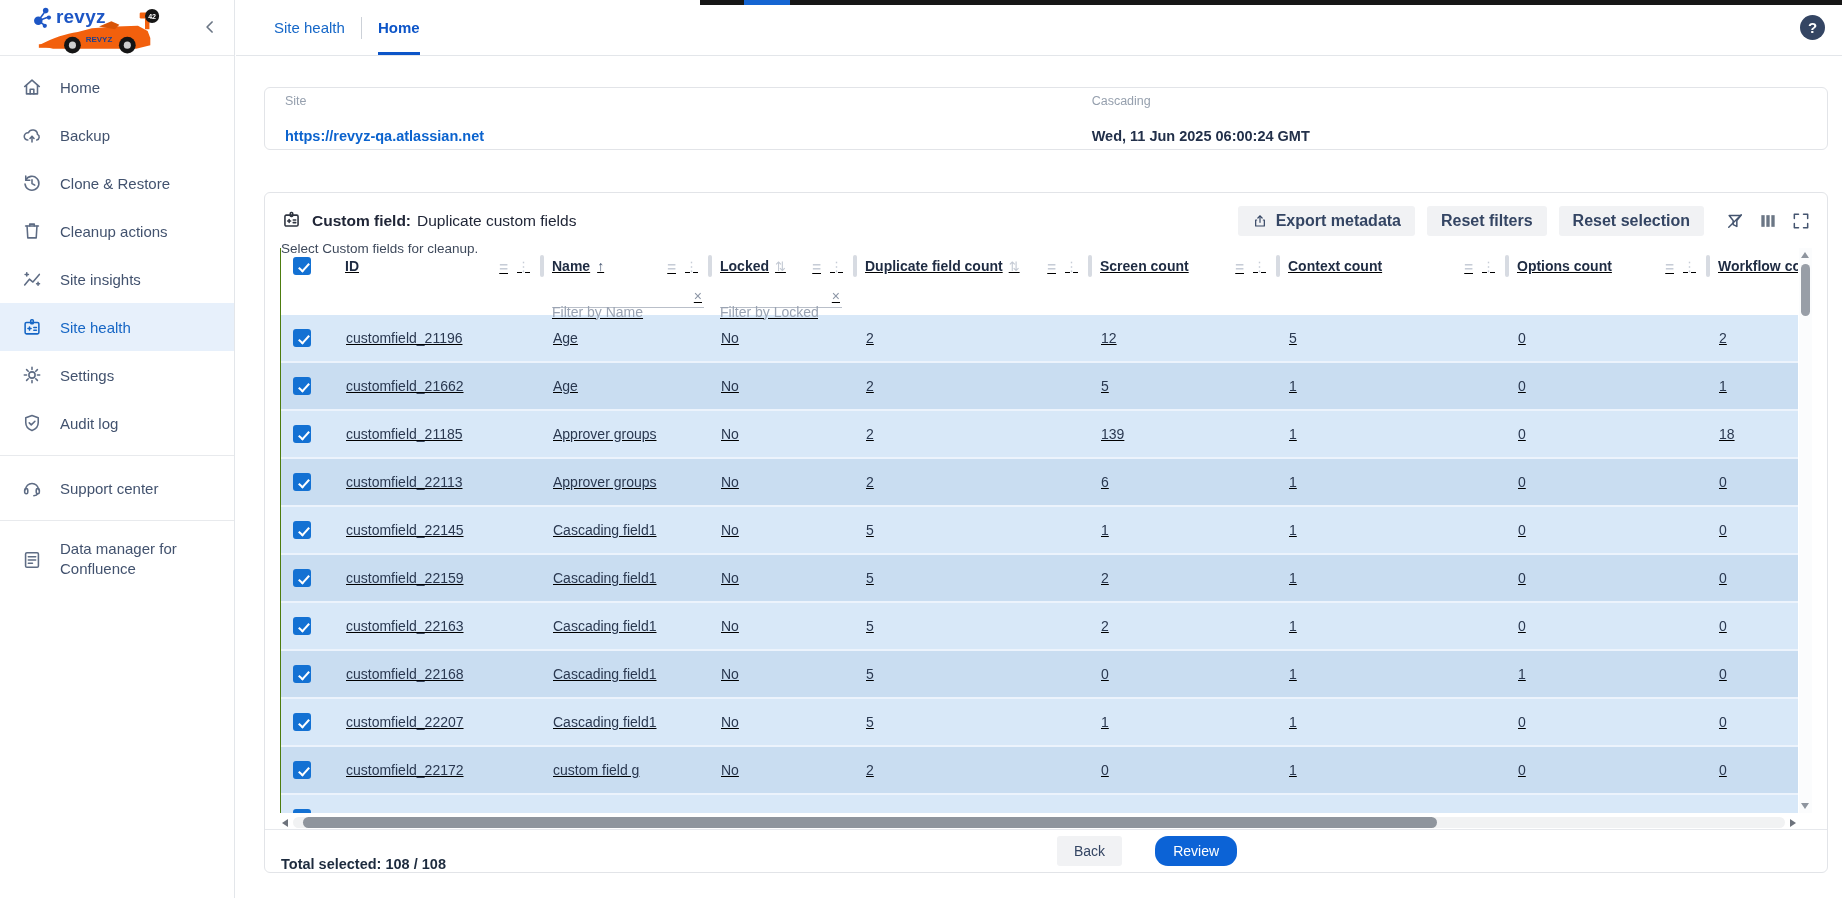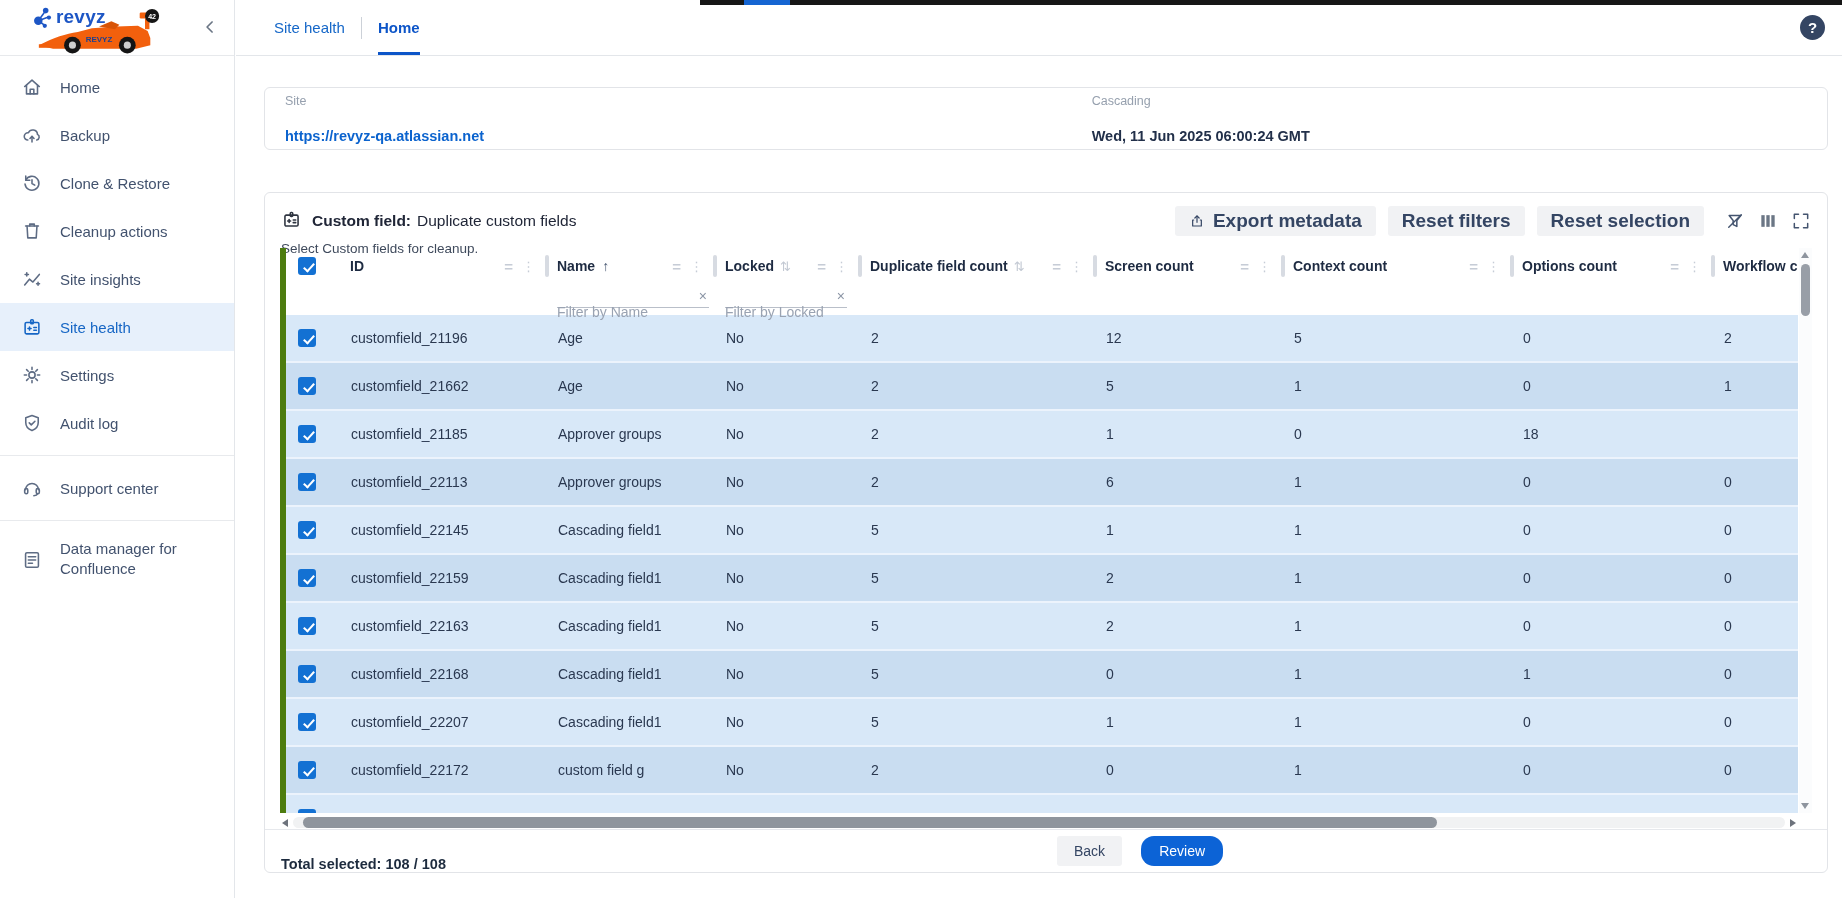--- a/index.html
+++ b/index.html
@@ -46,31 +46,31 @@
   .snapshot-value { font-size:14.5px; color:#22304a; font-weight:700; }
 
   
   .panel { width:1564px; height:681px; margin-top:42px; border:1px solid #e2e4e8; border-radius:6px; position:relative; background:#fff; }
   .panel-head { display:flex; align-items:center; padding:13px 16px 0 16px; }
   .panel-title-wrap { display:flex; align-items:center; gap:10px; }
   .panel-title-icon svg { width:21px; height:21px; stroke:#2e3440; fill:none; stroke-width:1.8; stroke-linecap:round; stroke-linejoin:round; }
   .panel-title { font-size:15.5px; color:#202637; }
   .panel-title .prefix { font-weight:700; margin-right:6px; }
   .head-actions { margin-left:auto; display:flex; align-items:center; gap:12px; }
-  .btn-subtle { height:30px; padding:0 14px; background:#f1f2f4; border:none; border-radius:3px; font-size:19px; font-weight:600; color:#344563; display:flex; align-items:center; gap:8px; cursor:pointer; font-family:inherit; }
+  .btn-subtle { height:30px; padding:0 14px; background:#f1f2f4; border:none; border-radius:3px; font-size:16px; font-weight:600; color:#344563; display:flex; align-items:center; gap:8px; cursor:pointer; font-family:inherit; }
   .btn-subtle svg { width:16px; height:16px; stroke:#344563; fill:none; stroke-width:1.8; stroke-linecap:round; stroke-linejoin:round; }
   .icon-btns { display:flex; gap:13px; margin-left:9px; align-items:center; }
   .icon-btn { background:none; border:none; padding:0; cursor:pointer; line-height:0; }
   .icon-btn svg { width:20px; height:20px; stroke:#44546f; fill:none; stroke-width:1.8; stroke-linecap:round; stroke-linejoin:round; }
   .icon-btn.filled svg { stroke:none; fill:#6b7685; }
   .panel-sub { font-size:13.5px; color:#3f4a5c; margin:5px 0 0 16px; }
 
   
   .table-zone { position:absolute; left:15px; top:55px; width:1532px; height:583px; }
-  .table-viewport { position:absolute; left:0; top:0; width:1518px; height:565px; overflow:hidden; border-left:6px solid #4d7c0f; }
+  .table-viewport { position:absolute; left:0; top:0; width:1518px; height:565px; overflow:hidden; border-left:1px solid #4d7c0f;text-decoration:underline; }
   .tgrid { display:grid; grid-template-columns:52px 207px 168px 145px 235px 188px 229px 201px 120px; }
   .thead { height:36px; }
   .th { position:relative; display:flex; align-items:center; height:36px; padding:0 10px 0 12px; white-space:nowrap; overflow:hidden; }
   .th-label { font-weight:700; font-size:14px; color:#1e2b42; }
   .with-sep::before { content:""; position:absolute; left:0; top:7px; width:4px; height:22px; border-radius:2px; background:#d7dbe2; }
   .sort-asc { color:#44546f; font-size:14px; font-weight:700; margin-left:7px; }
   .sort-both { color:#c3c9d3; font-size:13px; margin-left:6px; }
   .th-tools { margin-left:auto; display:flex; align-items:center; gap:9px; }
   .drag { font-size:15px; font-weight:700; color:#c6ccd6; cursor:col-resize; }
   .dots { font-size:13px; color:#c6ccd6; cursor:pointer; }
@@ -106,21 +106,21 @@
   .hscroll { position:absolute; left:0; top:567px; width:1518px; height:15px; display:flex; align-items:center; gap:5px; padding:0 2px; }
   .htri { width:0; height:0; }
   .htri-left { border-top:4.5px solid transparent; border-bottom:4.5px solid transparent; border-right:6px solid #6d737c; cursor:pointer; }
   .htri-right { border-top:4.5px solid transparent; border-bottom:4.5px solid transparent; border-left:6px solid #6d737c; cursor:pointer; }
   .htrack { flex:1; position:relative; height:11px; border-radius:6px; background:#f1f2f3; }
   .hthumb { position:absolute; left:10px; top:0; width:76%; height:11px; border-radius:6px; background:#8f959d; cursor:pointer; }
 
   
   .panel-footer { position:absolute; left:0; bottom:0; width:100%; height:43px; border-top:1px solid #e6e8ec; display:flex; align-items:flex-end; padding:0 16px; }
   .total-label { font-size:14.5px; font-weight:700; color:#1d2b3e; }
-  .footer-buttons { position:absolute; left:792px; top:6px; display:flex; gap:19px; }
+  .footer-buttons { position:absolute; left:792px; top:6px; display:flex; gap:33px; }
   .btn-back { height:30px; padding:0 17px; background:#f1f2f4; border:none; border-radius:3px; font-size:14px; color:#344563; cursor:pointer; font-family:inherit; }
   .btn-primary { height:30px; padding:0 18px; background:#0c63d6; border:none; border-radius:13px; font-size:14px; color:#fff; cursor:pointer; font-family:inherit; }
 </style>
 </head>
 <body>
 
 <div class="top-strip">
   <div class="strip-accent"></div>
 </div>
 
@@ -440,20 +440,21 @@
   </div>
 
   <div class="tgrid row odd">
     <div class="cell cell-check">
                   <span class="checkbox checked"></span>
                 </div>
     <div class="cell">customfield_21185</div>
     <div class="cell">Approver groups</div>
     <div class="cell">No</div>
     <div class="cell">2</div>
+    <div class="cell">139</div>
     <div class="cell">1</div>
     <div class="cell">0</div>
     <div class="cell">18</div>
   </div>
 
   <div class="tgrid row even">
     <div class="cell cell-check">
                   <span class="checkbox checked"></span>
                 </div>
     <div class="cell">customfield_22113</div>

